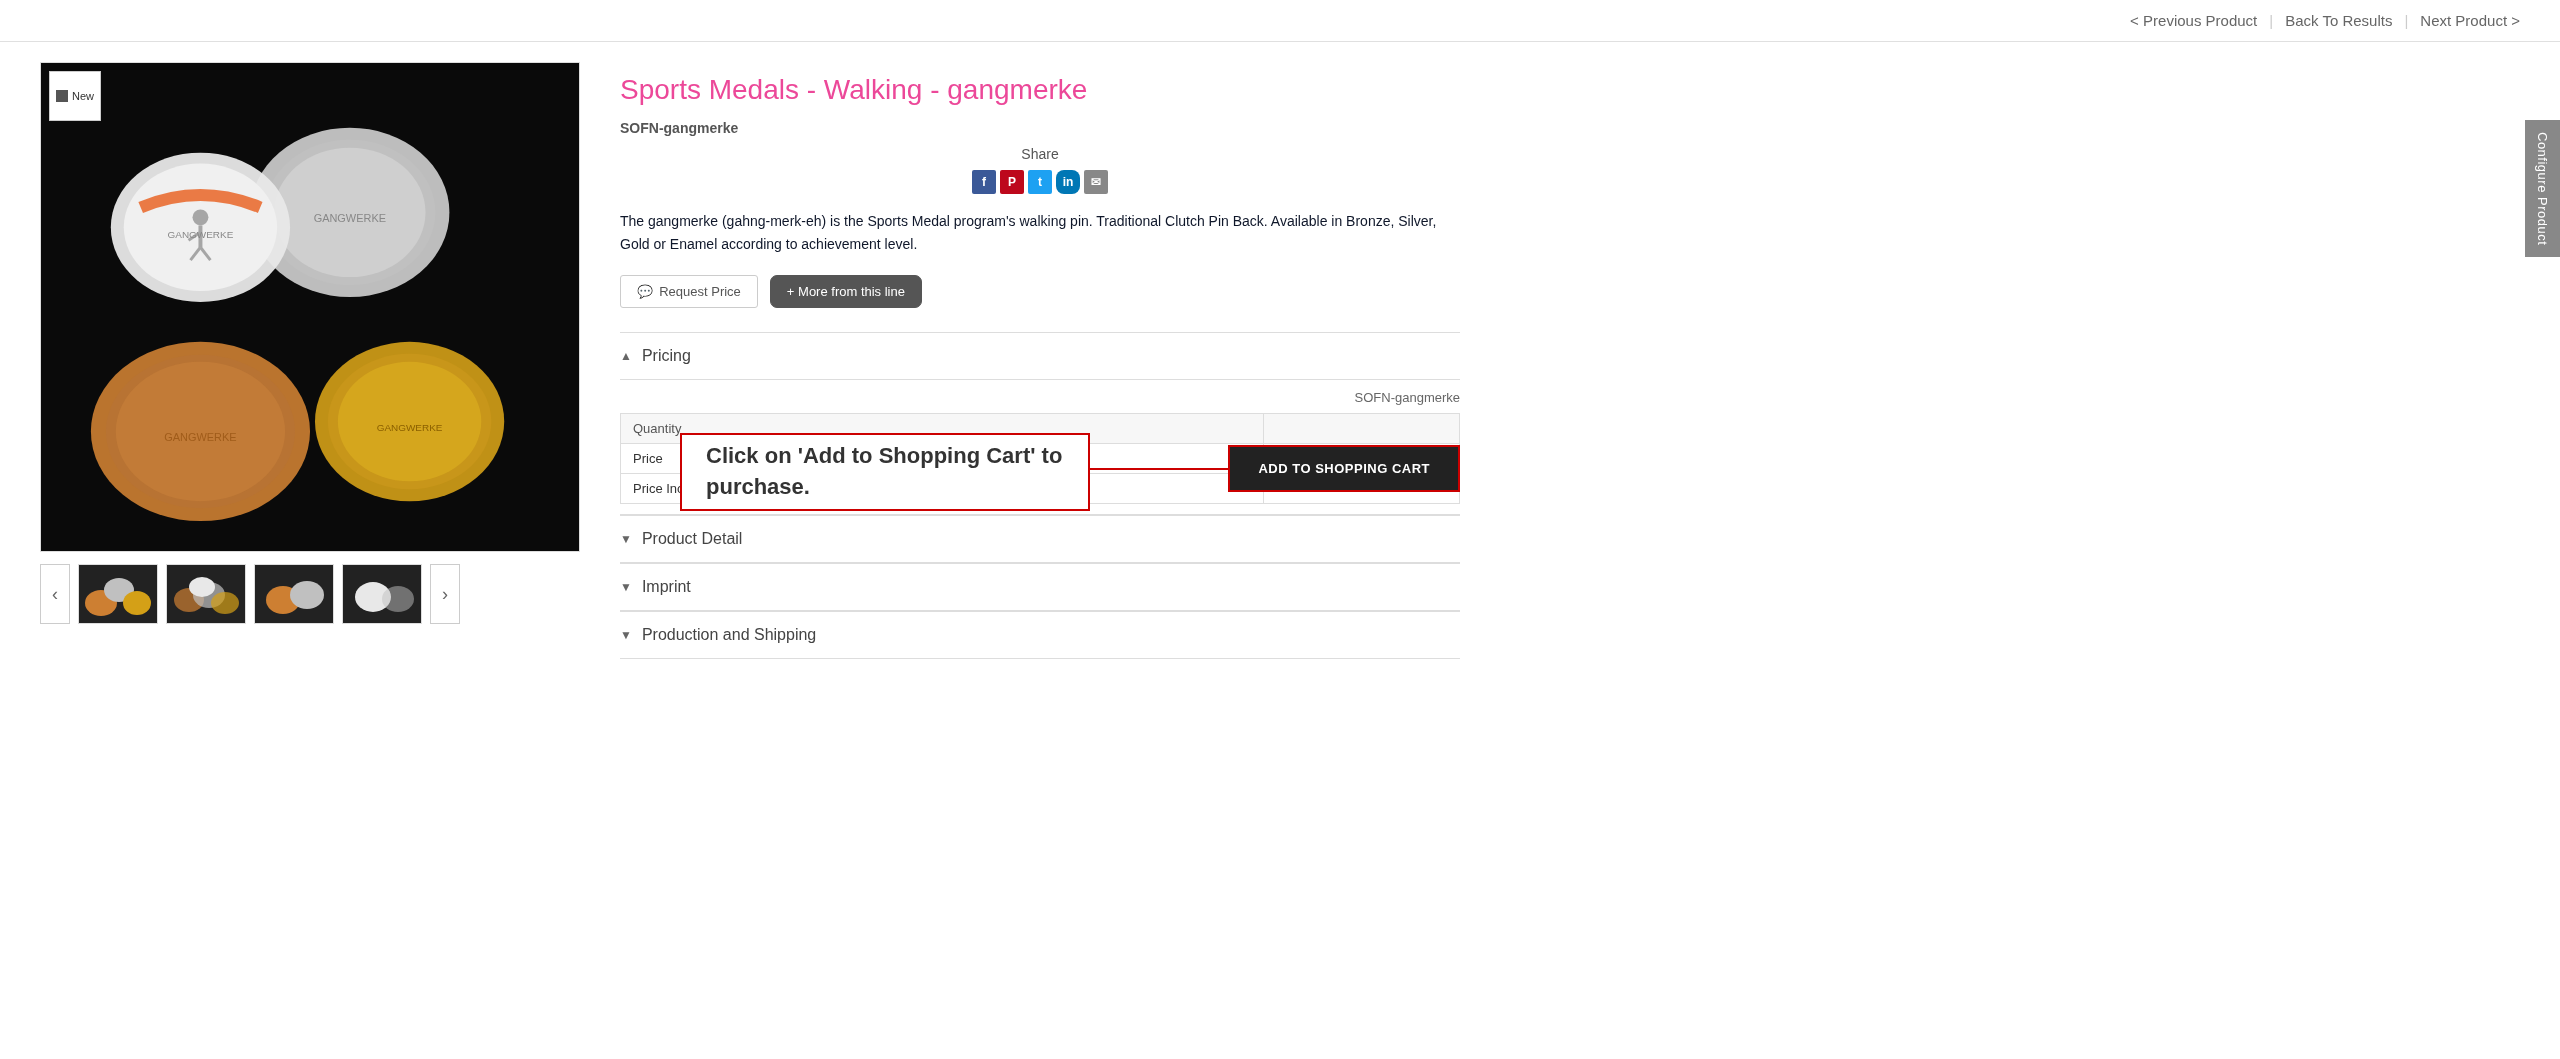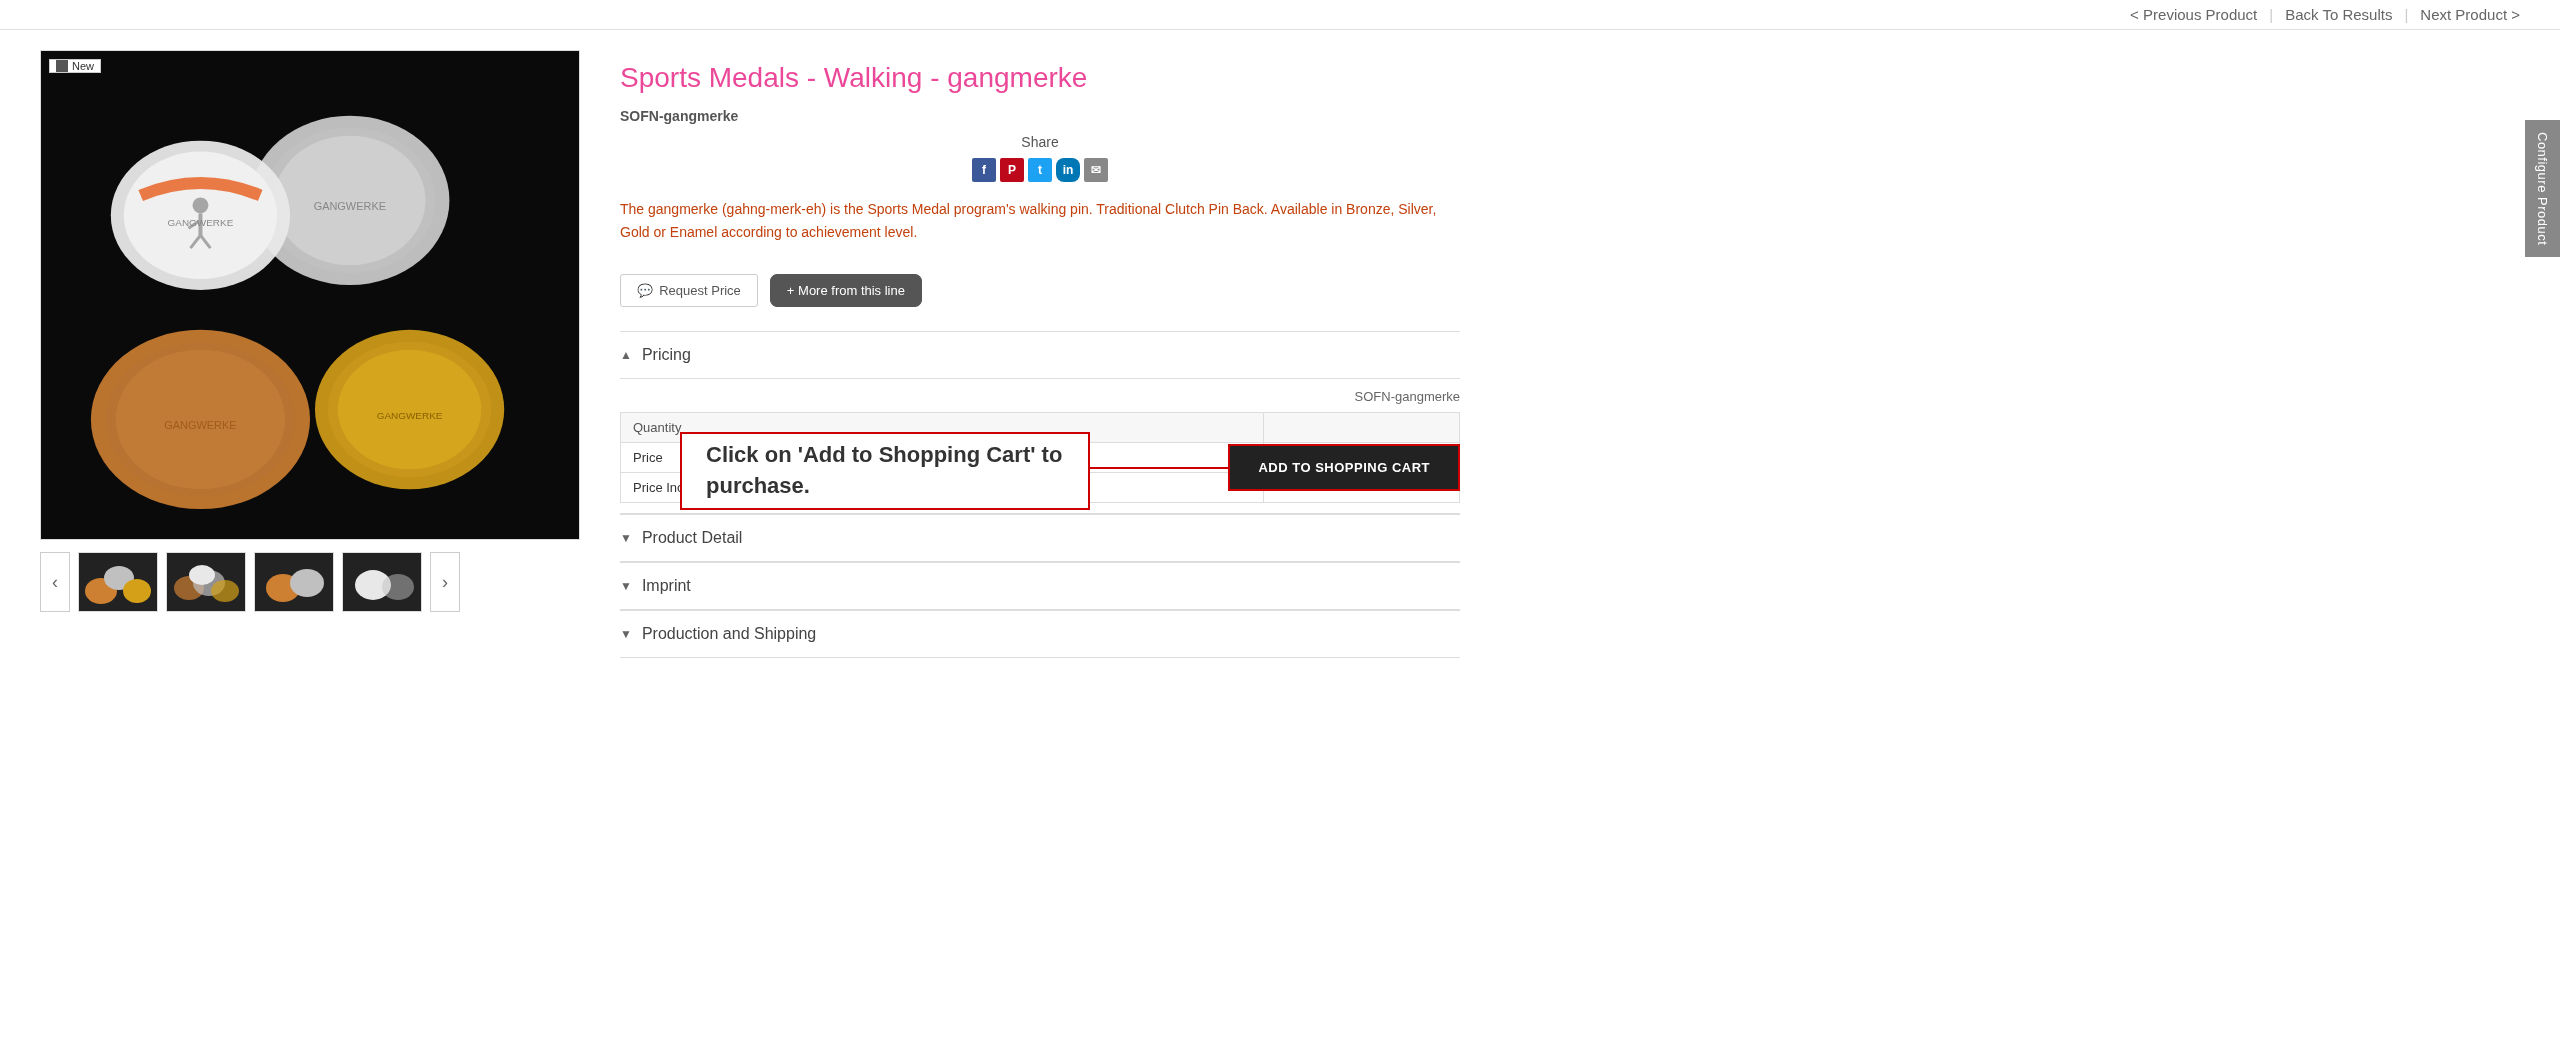--- a/index.html
+++ b/index.html
@@ -3,21 +3,21 @@
   <meta charset="utf-8">
   <style>
     * { box-sizing: border-box; margin: 0; padding: 0; }
     body { font-family: Arial, Helvetica, sans-serif; background: #fff; color: #333; font-size: 15px; }
 
     
     .top-nav {
       display: flex;
       justify-content: flex-end;
       align-items: center;
-      padding: 6px 40px;
+      padding: 12px 40px;
       border-bottom: 1px solid #e0e0e0;
       gap: 0;
     }
     .top-nav a {
       color: #666;
       text-decoration: none;
       font-size: 15px;
     }
     .top-nav .sep {
       margin: 0 12px;
@@ -46,21 +46,21 @@
       border: 1px solid #ddd;
       overflow: hidden;
     }
     .new-badge {
       position: absolute;
       top: 8px;
       left: 8px;
       background: #fff;
       border: 1px solid #ccc;
       font-size: 11px;
-      padding: 0 6px;
+      padding: 18px 6px;
       display: flex;
       align-items: center;
       gap: 4px;
       color: #333;
       z-index: 2;
     }
     .new-badge-check {
       width: 12px;
       height: 12px;
       background: #555;
@@ -143,23 +143,23 @@
       text-decoration: none;
     }
     .share-fb { background: #3b5998; }
     .share-pin { background: #bd081c; }
     .share-tw { background: #1da1f2; }
     .share-li { background: #0077b5; border-radius: 8px; }
     .share-em { background: #888; }
 
     .product-desc {
       font-size: 14px;
-      color: #c2410c;
+      color: #0f172a;
       line-height: 1.6;
-      margin-bottom: 31px;
+      margin-bottom: 20px;
     }
 
     .action-buttons {
       display: flex;
       gap: 12px;
       margin-bottom: 24px;
     }
     .btn-request {
       background: #fff;
       border: 1px solid #ccc;

